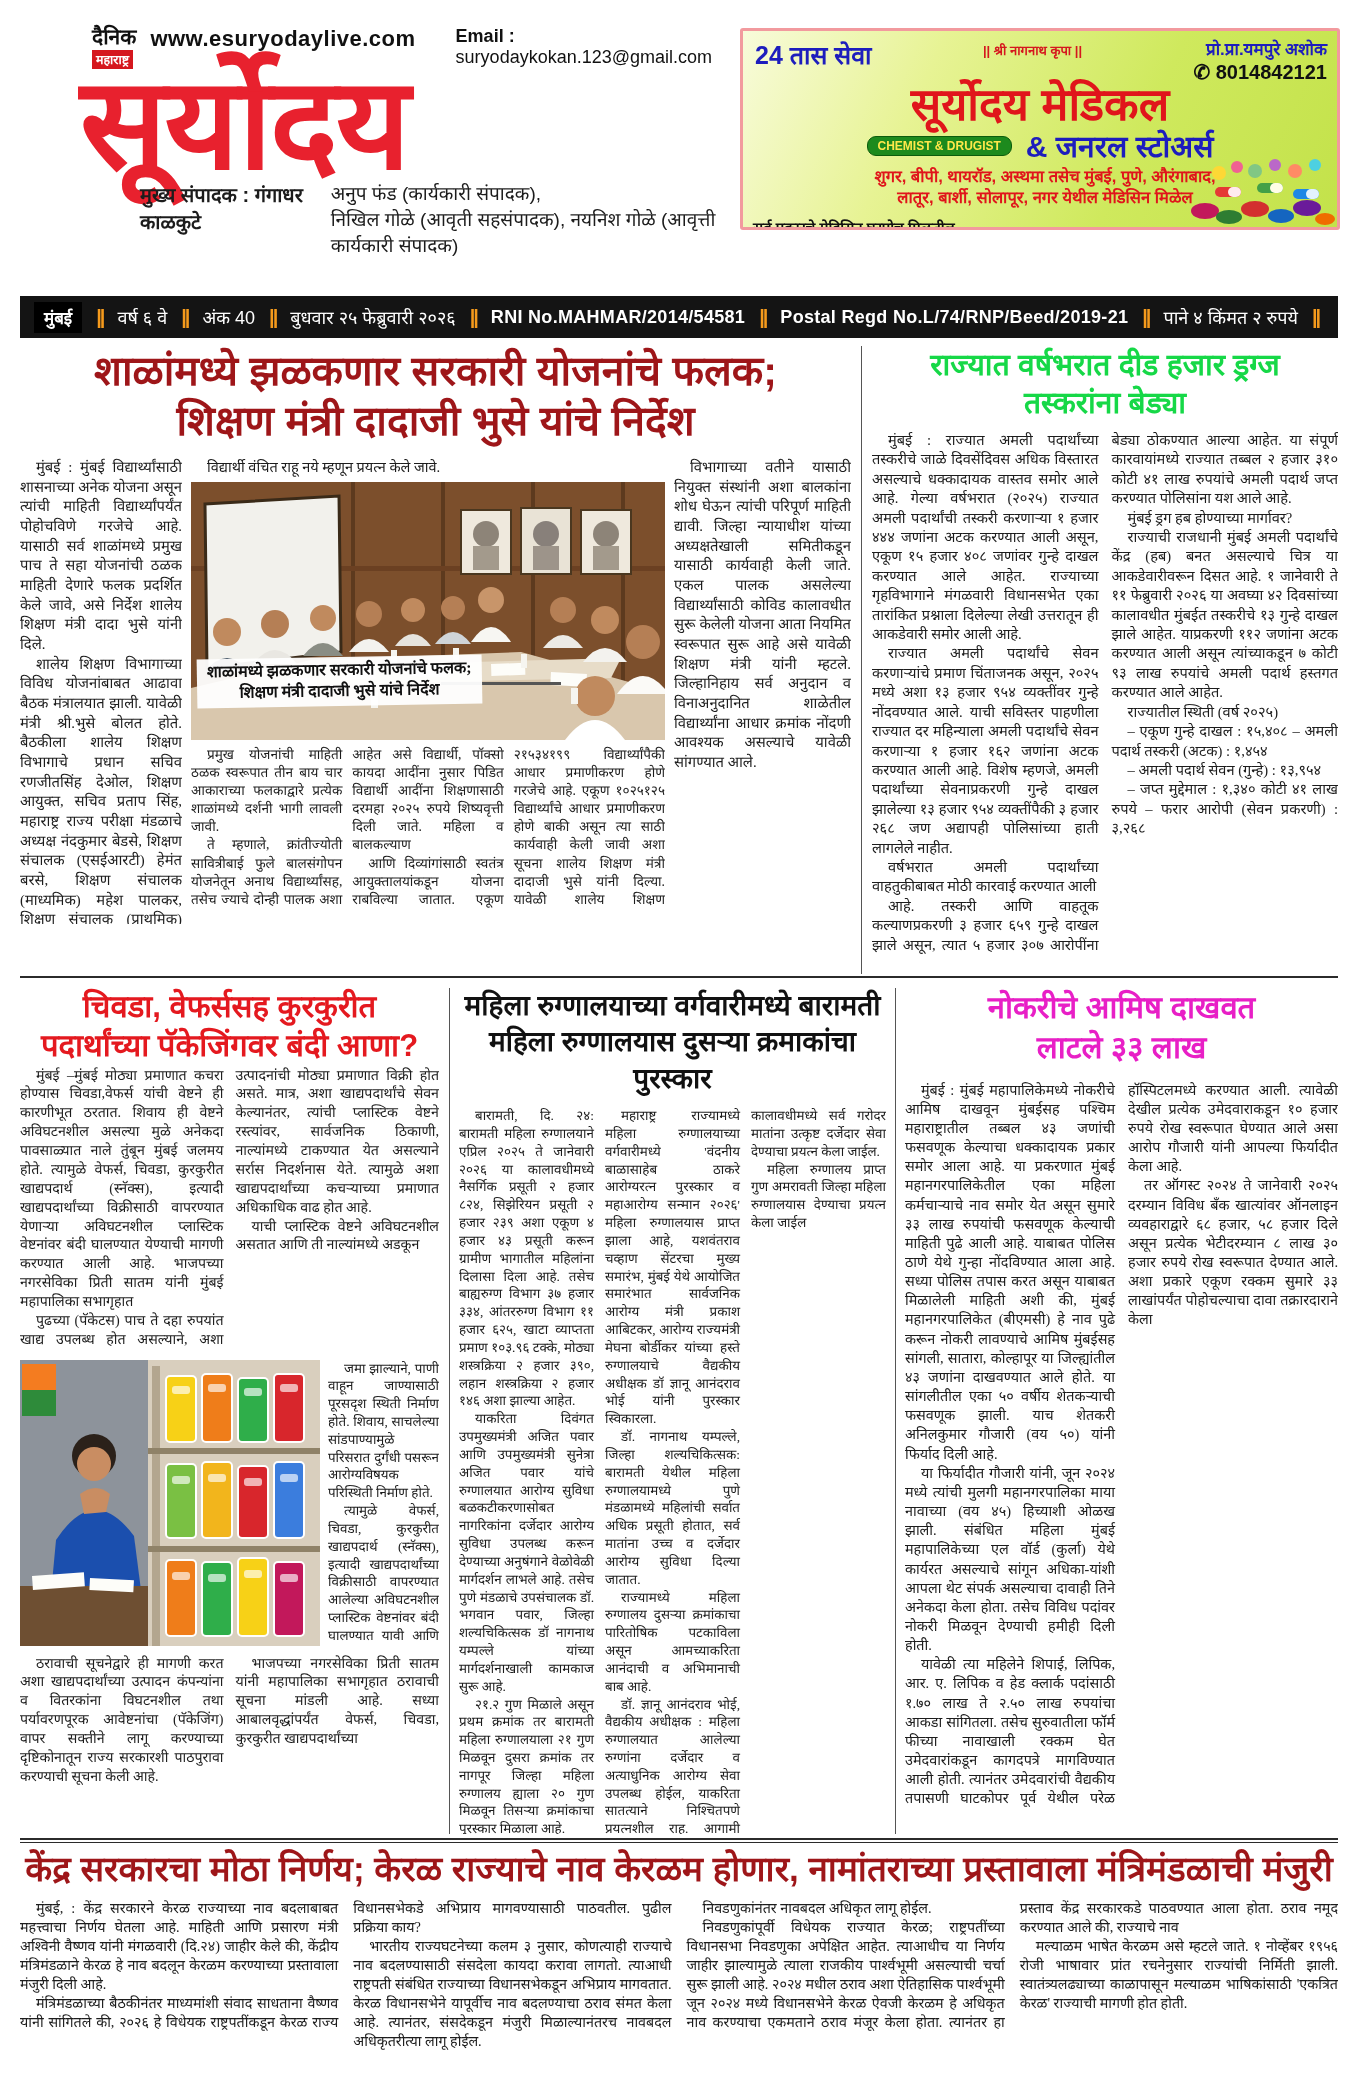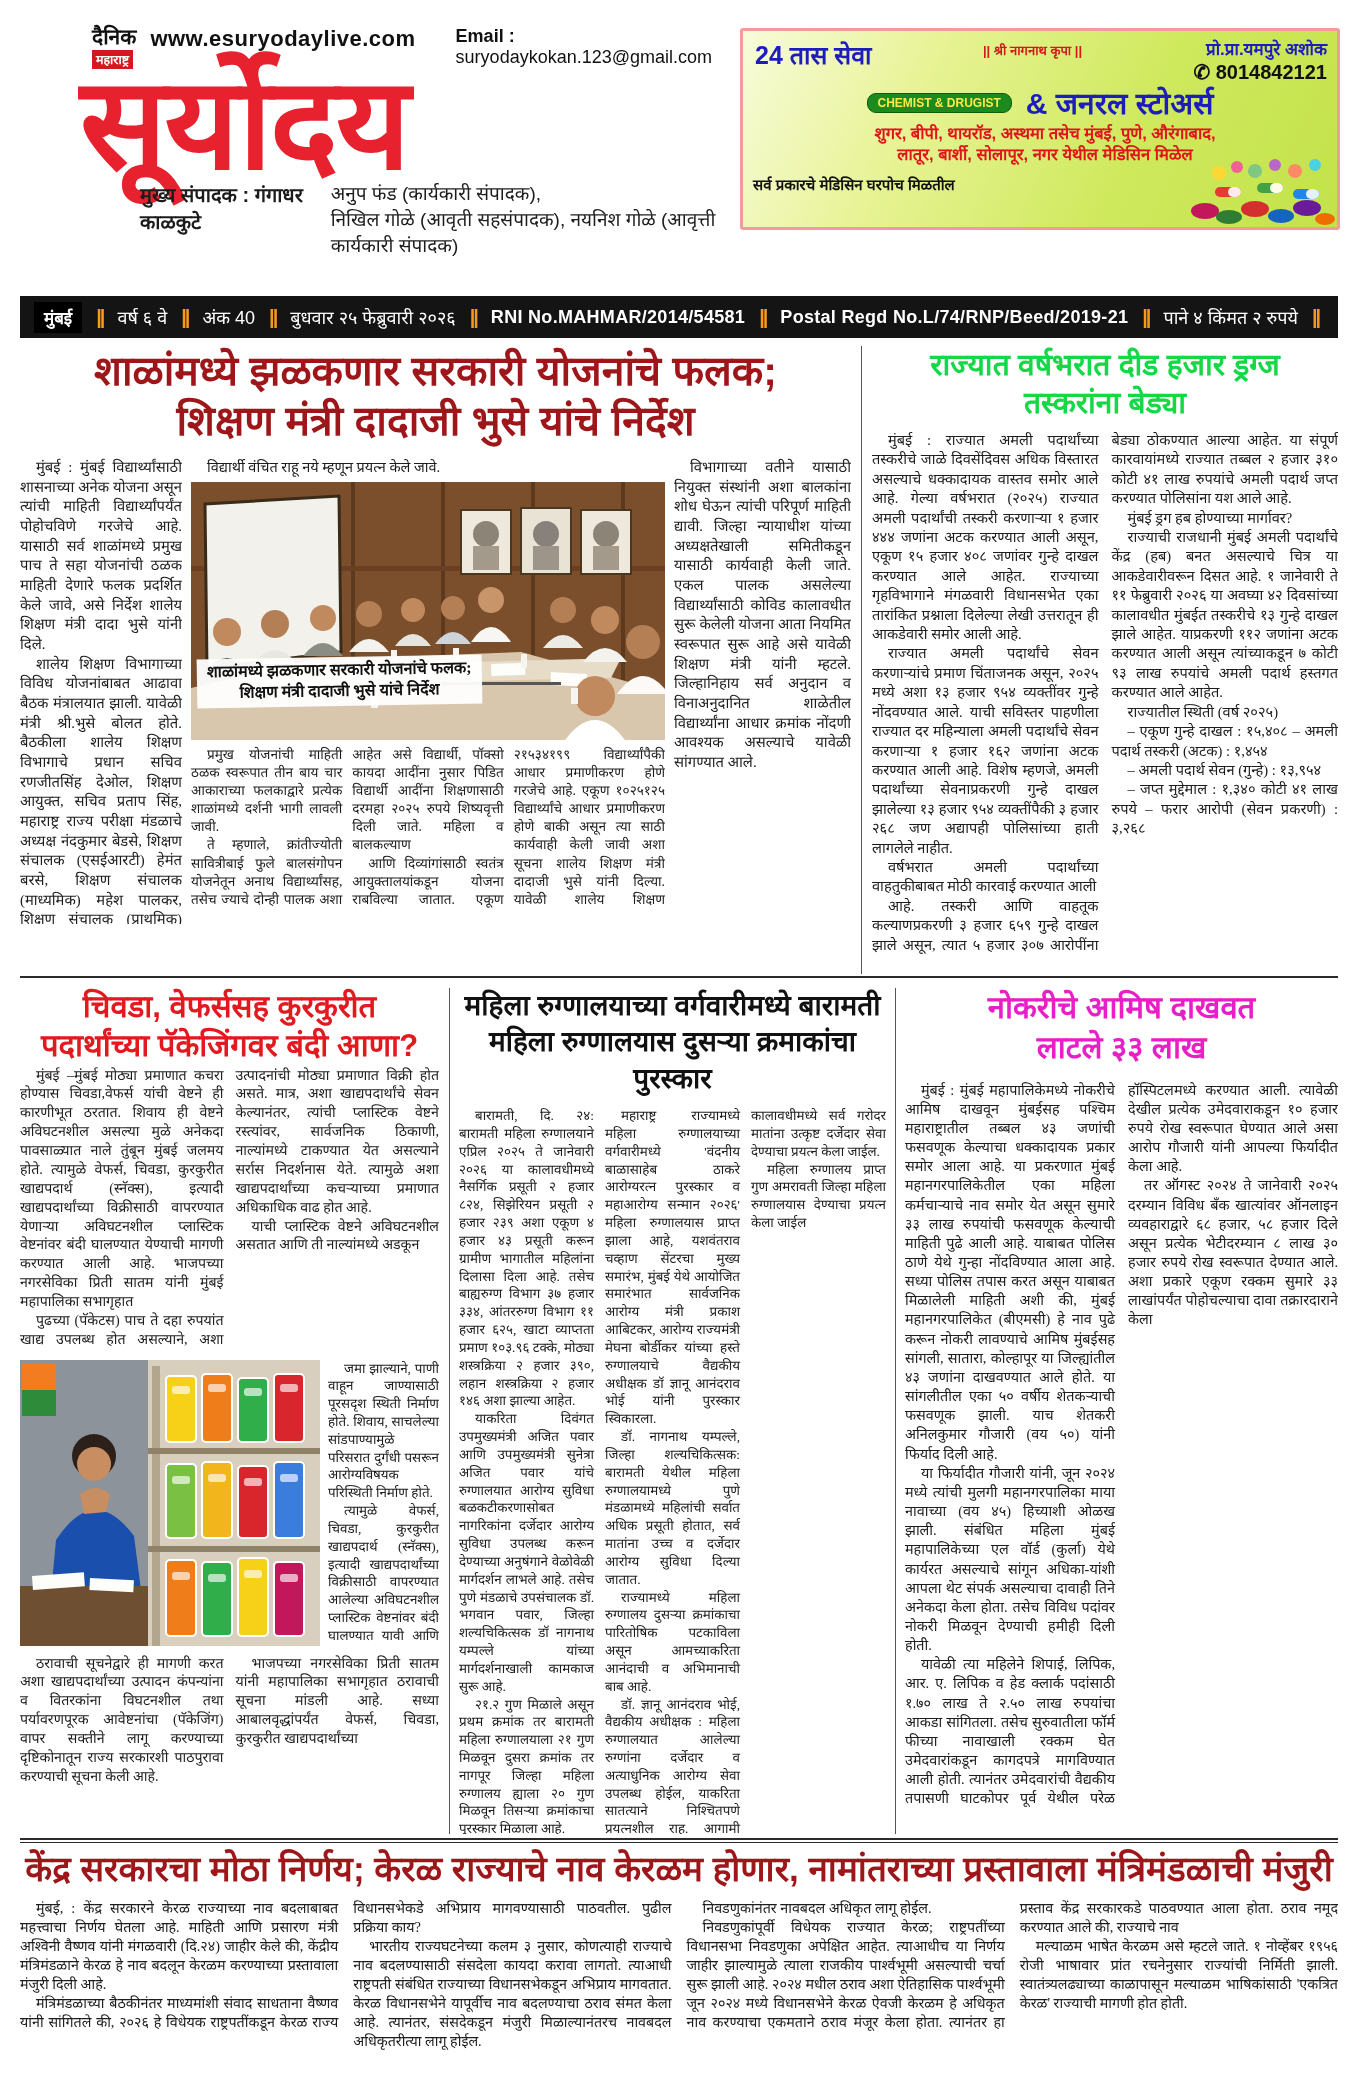--- a/index.html
+++ b/index.html
@@ -121,20 +121,21 @@
       <div class="ad-service">24 तास सेवा</div>
       <div class="ad-bless">|| श्री नागनाथ कृपा ||</div>
       <div class="ad-prop">
         <div class="name">प्रो.प्रा.यमपुरे अशोक</div>
         <div class="phone">
           <span>✆</span>
           <span>8014842121</span>
         </div>
       </div>
     </div>
+    <div class="ad-title1">सूर्योदय मेडिकल</div>
     <div class="ad-row2">
       <span class="ad-badge">CHEMIST &amp; DRUGIST</span>
       <span class="ad-title2">&amp; जनरल स्टोअर्स</span>
     </div>
     <div class="ad-line-red">शुगर, बीपी, थायरॉड, अस्थमा तसेच मुंबई, पुणे, औरंगाबाद,</div>
     <div class="ad-line-red">लातूर, बार्शी, सोलापूर, नगर येथील मेडिसिन मिळेल</div>
     <div class="ad-line-blk">सर्व प्रकारचे मेडिसिन घरपोच मिळतील</div>
 
     <svg class="ad-pills" width="150" height="74" viewBox="0 0 150 74">
       <ellipse cx="20" cy="58" rx="14" ry="8" fill="#c2185b"></ellipse>

